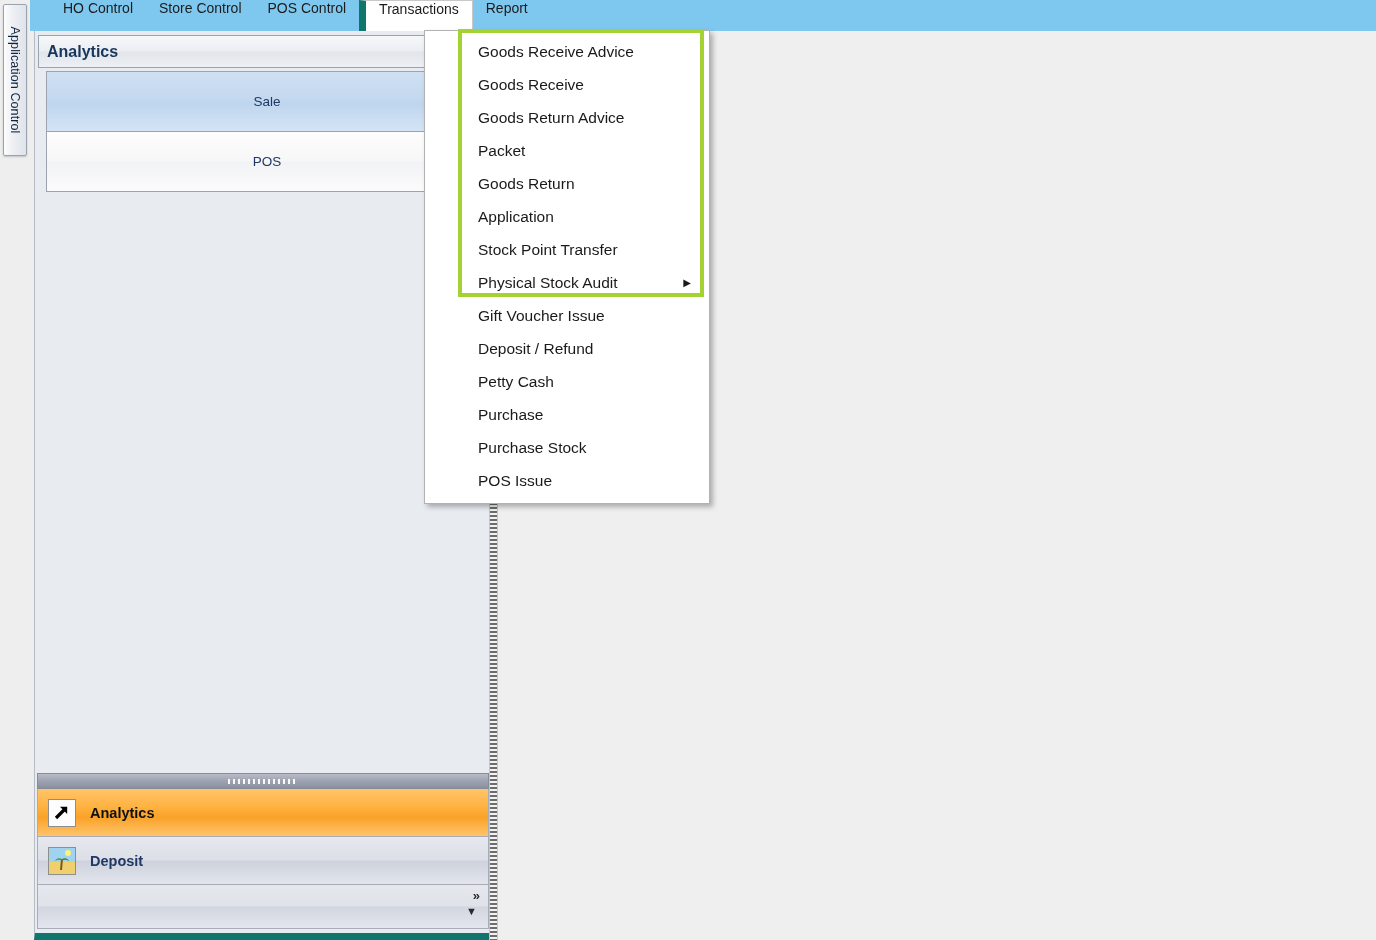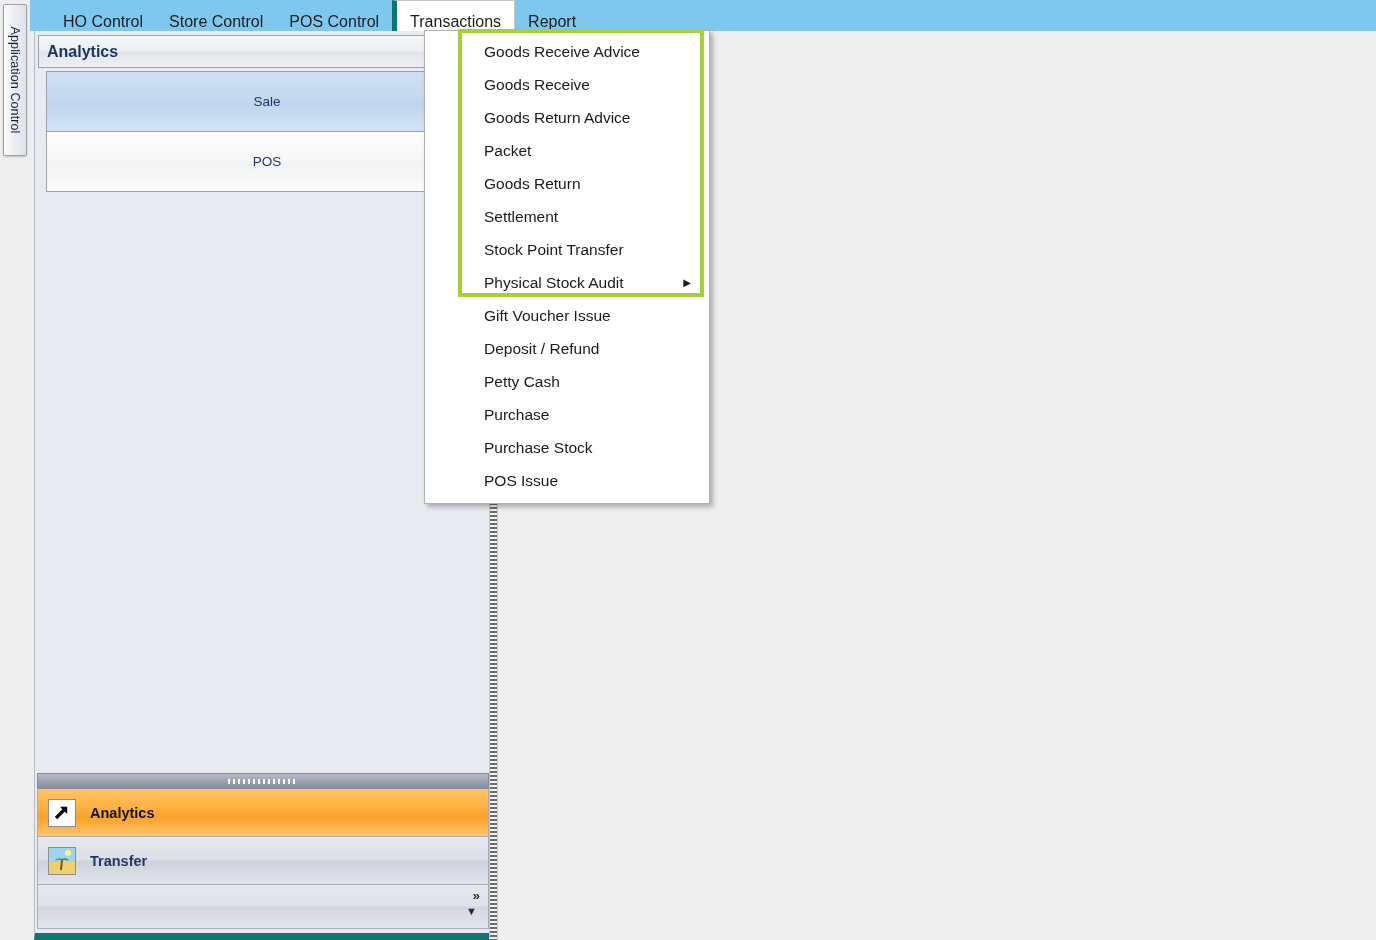--- a/index.html
+++ b/index.html
@@ -45,30 +45,30 @@
     position: absolute;
     left: 30px; top: 0;
     width: 1346px; height: 31px;
     background: #7ec8f0;
     display: flex;
     align-items: stretch;
     padding-left: 20px;
   }
   .menubar-item {
     display: flex;
-    align-items: flex-end;
+    align-items: flex-start;
     padding: 0 13px;
-    font-size: 16px;
+    font-size: 14px;
     color: #1b1b1b;
     cursor: default;
     white-space: nowrap;
   }
   .menubar-item.active {
     background: #ffffff;
-    border-left: 5px solid #0f766e;
+    border-left: 7px solid #0f766e;
     border-right: 1px solid #c8c8c8;
     border-top: 1px solid #c8c8c8;
   }
 
   
   .nav-panel {
     position: absolute;
     left: 34px; top: 31px;
     width: 458px; height: 909px;
     background: #e8ebf0;
@@ -230,21 +230,21 @@
   }
 
   
   .dropdown {
     position: absolute;
     left: 424px; top: 30px;
     width: 286px;
     background: #ffffff;
     border: 1px solid #b2b2b2;
     box-shadow: 3px 3px 5px rgba(0,0,0,.28);
-    padding: 4px 0 6px 7px;
+    padding: 4px 0 6px 1px;
     z-index: 40;
   }
   .menu-item {
     height: 33px;
     display: flex;
     align-items: center;
     padding-left: 52px;
     font-size: 15.5px;
     color: #1a1a1a;
     position: relative;
@@ -332,21 +332,21 @@
         <span class="stack-icon pic">
           <svg width="26" height="26" viewBox="0 0 26 26" aria-hidden="true">
             <rect x="0" y="0" width="26" height="14" fill="#9fd3ef"></rect>
             <rect x="0" y="14" width="26" height="12" fill="#f0cf6e"></rect>
             <circle cx="19" cy="5" r="3" fill="#fff27a"></circle>
             <path d="M12 22 L13 11" stroke="#7a5a20" stroke-width="2" fill="none"></path>
             <path d="M13 11 C9 9, 7 11, 6 13 C9 11, 11 12, 13 12 Z" fill="#3f9b3f"></path>
             <path d="M13 11 C17 9, 19 11, 20 13 C17 11, 15 12, 13 12 Z" fill="#2f8a2f"></path>
           </svg>
         </span>
-        <span class="stack-label blue">Transfer</span>
+        <span class="stack-label blue">Deposit</span>
       </div>
 
       <div class="stack-overflow">
         <span class="ov-chevrons">»</span>
         <span class="ov-caret">▼</span>
       </div>
 
     </div>
   </div>
 
@@ -364,21 +364,21 @@
     <div class="menu-item">
       <span>Goods Return Advice</span>
     </div>
     <div class="menu-item">
       <span>Packet</span>
     </div>
     <div class="menu-item">
       <span>Goods Return</span>
     </div>
     <div class="menu-item">
-      <span>Settlement</span>
+      <span>Application</span>
     </div>
     <div class="menu-item">
       <span>Stock Point Transfer</span>
     </div>
     <div class="menu-item">
       <span>Physical Stock Audit</span>
       <span class="submenu-arrow">▶</span>
     </div>
     <div class="menu-item">
       <span>Gift Voucher Issue</span>

